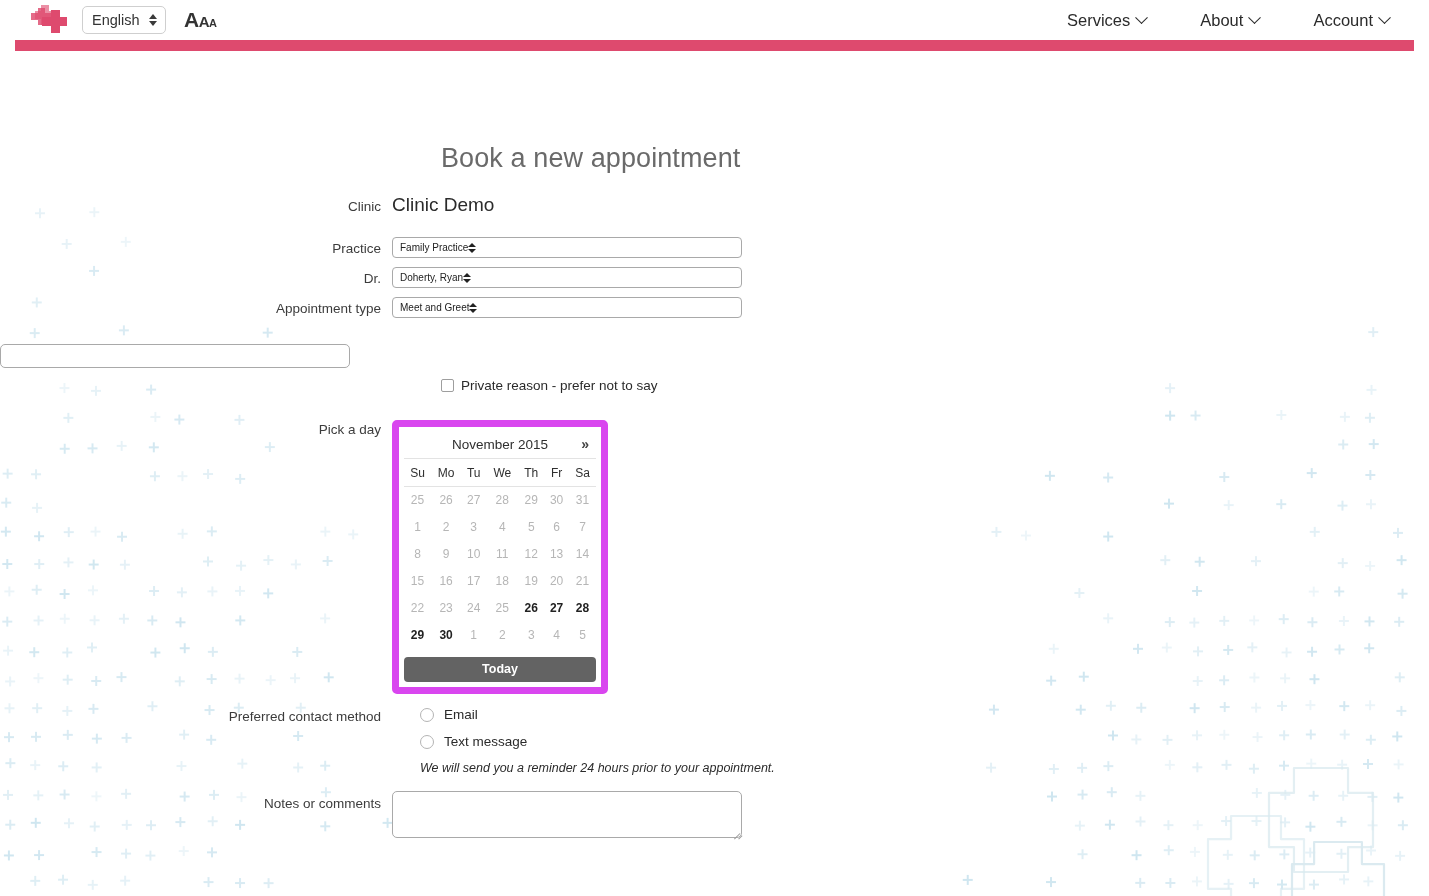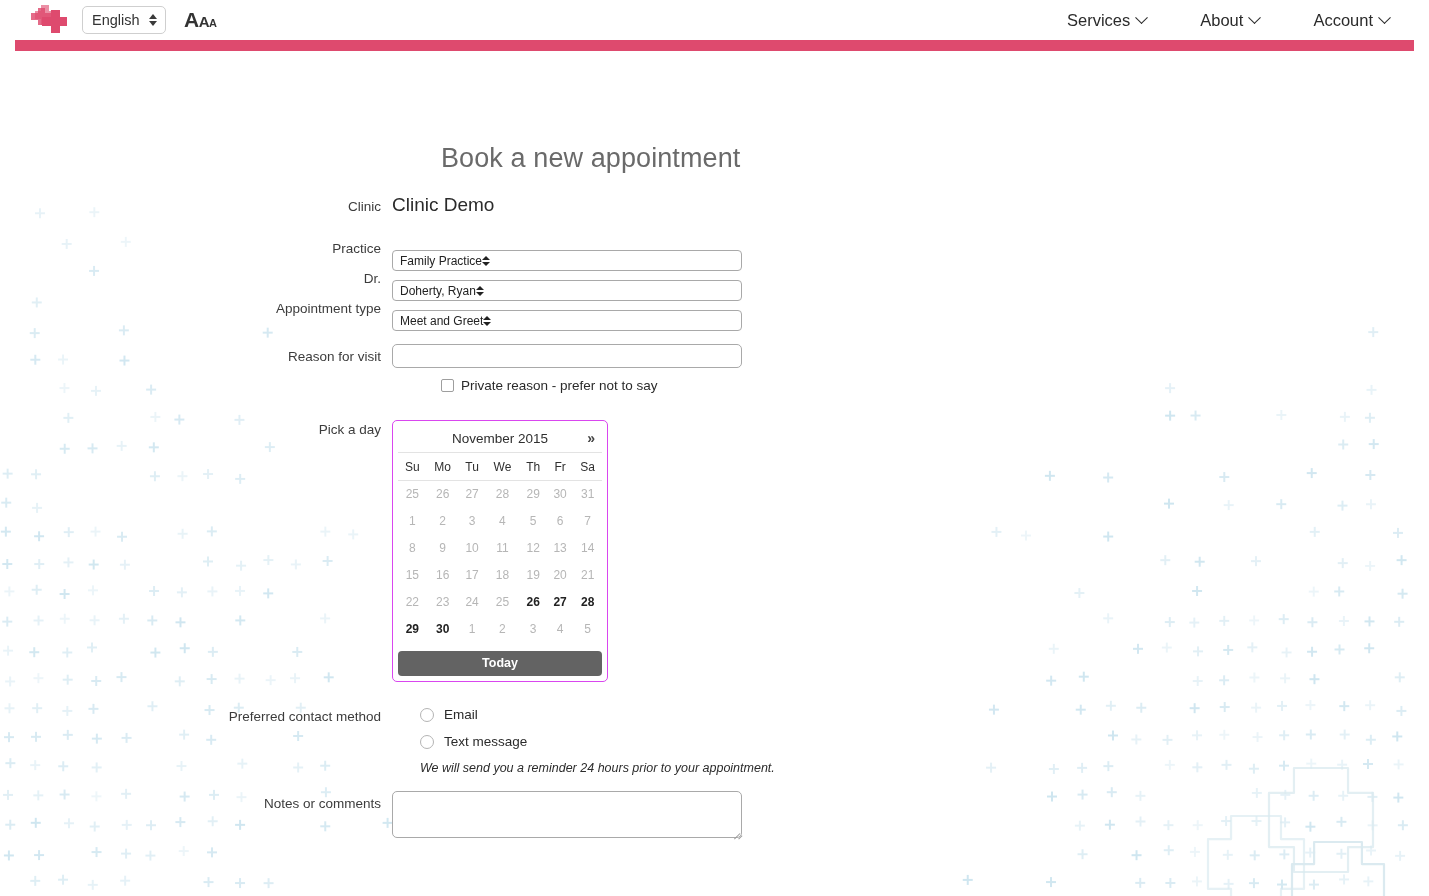--- a/index.html
+++ b/index.html
@@ -140,27 +140,26 @@
     line-height: 1.3;
   }
   .fctl { position: relative; }
 
   .sel {
     position: relative;
     width: 350px; height: 21px;
     border: 1px solid #a9a9a9;
     border-radius: 4px;
     background: #fff;
-    font-size: 12px;
+    font-size: 10px;
     color: #222;
     display: flex;
     align-items: center;
     padding-left: 7px;
     cursor: default;
-    margin-top: 13px;
   }
   .sel .stepper { right: 6px; }
   .sel .stepper i.up { border-bottom: 4px solid #222; margin-bottom: 2px; }
   .sel .stepper i.down { border-top: 4px solid #222; }
 
   .txtinput {
     width: 350px; height: 24px;
     border: 1px solid #a9a9a9;
     border-radius: 5px;
     background: #fff;
@@ -185,21 +184,21 @@
     border: 1px solid #9e9e9e;
     border-radius: 2px;
     background: #fff;
     flex: 0 0 auto;
     cursor: pointer;
   }
 
   
   #calendar {
     width: 216px;
-    border: 1px solid #d946ef;
+    border: 7px solid #d946ef;
     border-radius: 5px;
     background: #fff;
     padding: 4px 5px 5px 5px;
   }
   #cal-head {
     position: relative;
     height: 27px;
     line-height: 27px;
     text-align: center;
     font-size: 13.5px;
@@ -700,21 +699,20 @@
         <span>Meet and Greet</span>
         <span class="stepper">
             <i class="up"></i>
             <i class="down"></i>
           </span>
       </div>
     </div>
   </div>
 
   <div class="frow" style="left:0; top:293px;">
-    <div class="flabel" style="padding-top:4px;">Reason for visit</div>
     <div class="fctl">
       <input class="txtinput" type="text" placeholder="" value="" style="">
     </div>
   </div>
 
   <div class="cbrow" style="top:327px;">
     <span class="cbox"></span>
     <span>Private reason - prefer not to say</span>
   </div>
 

